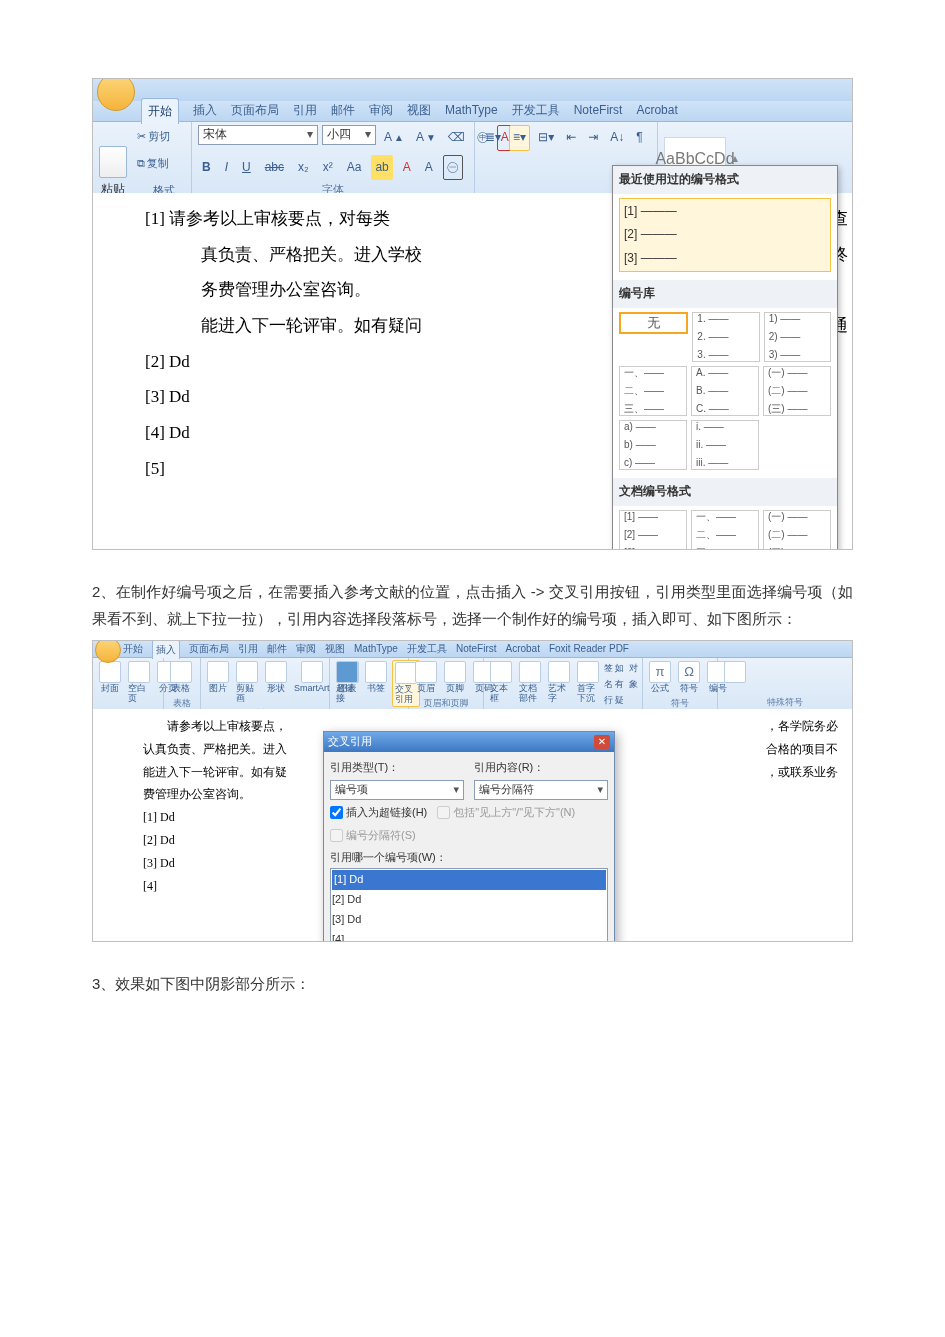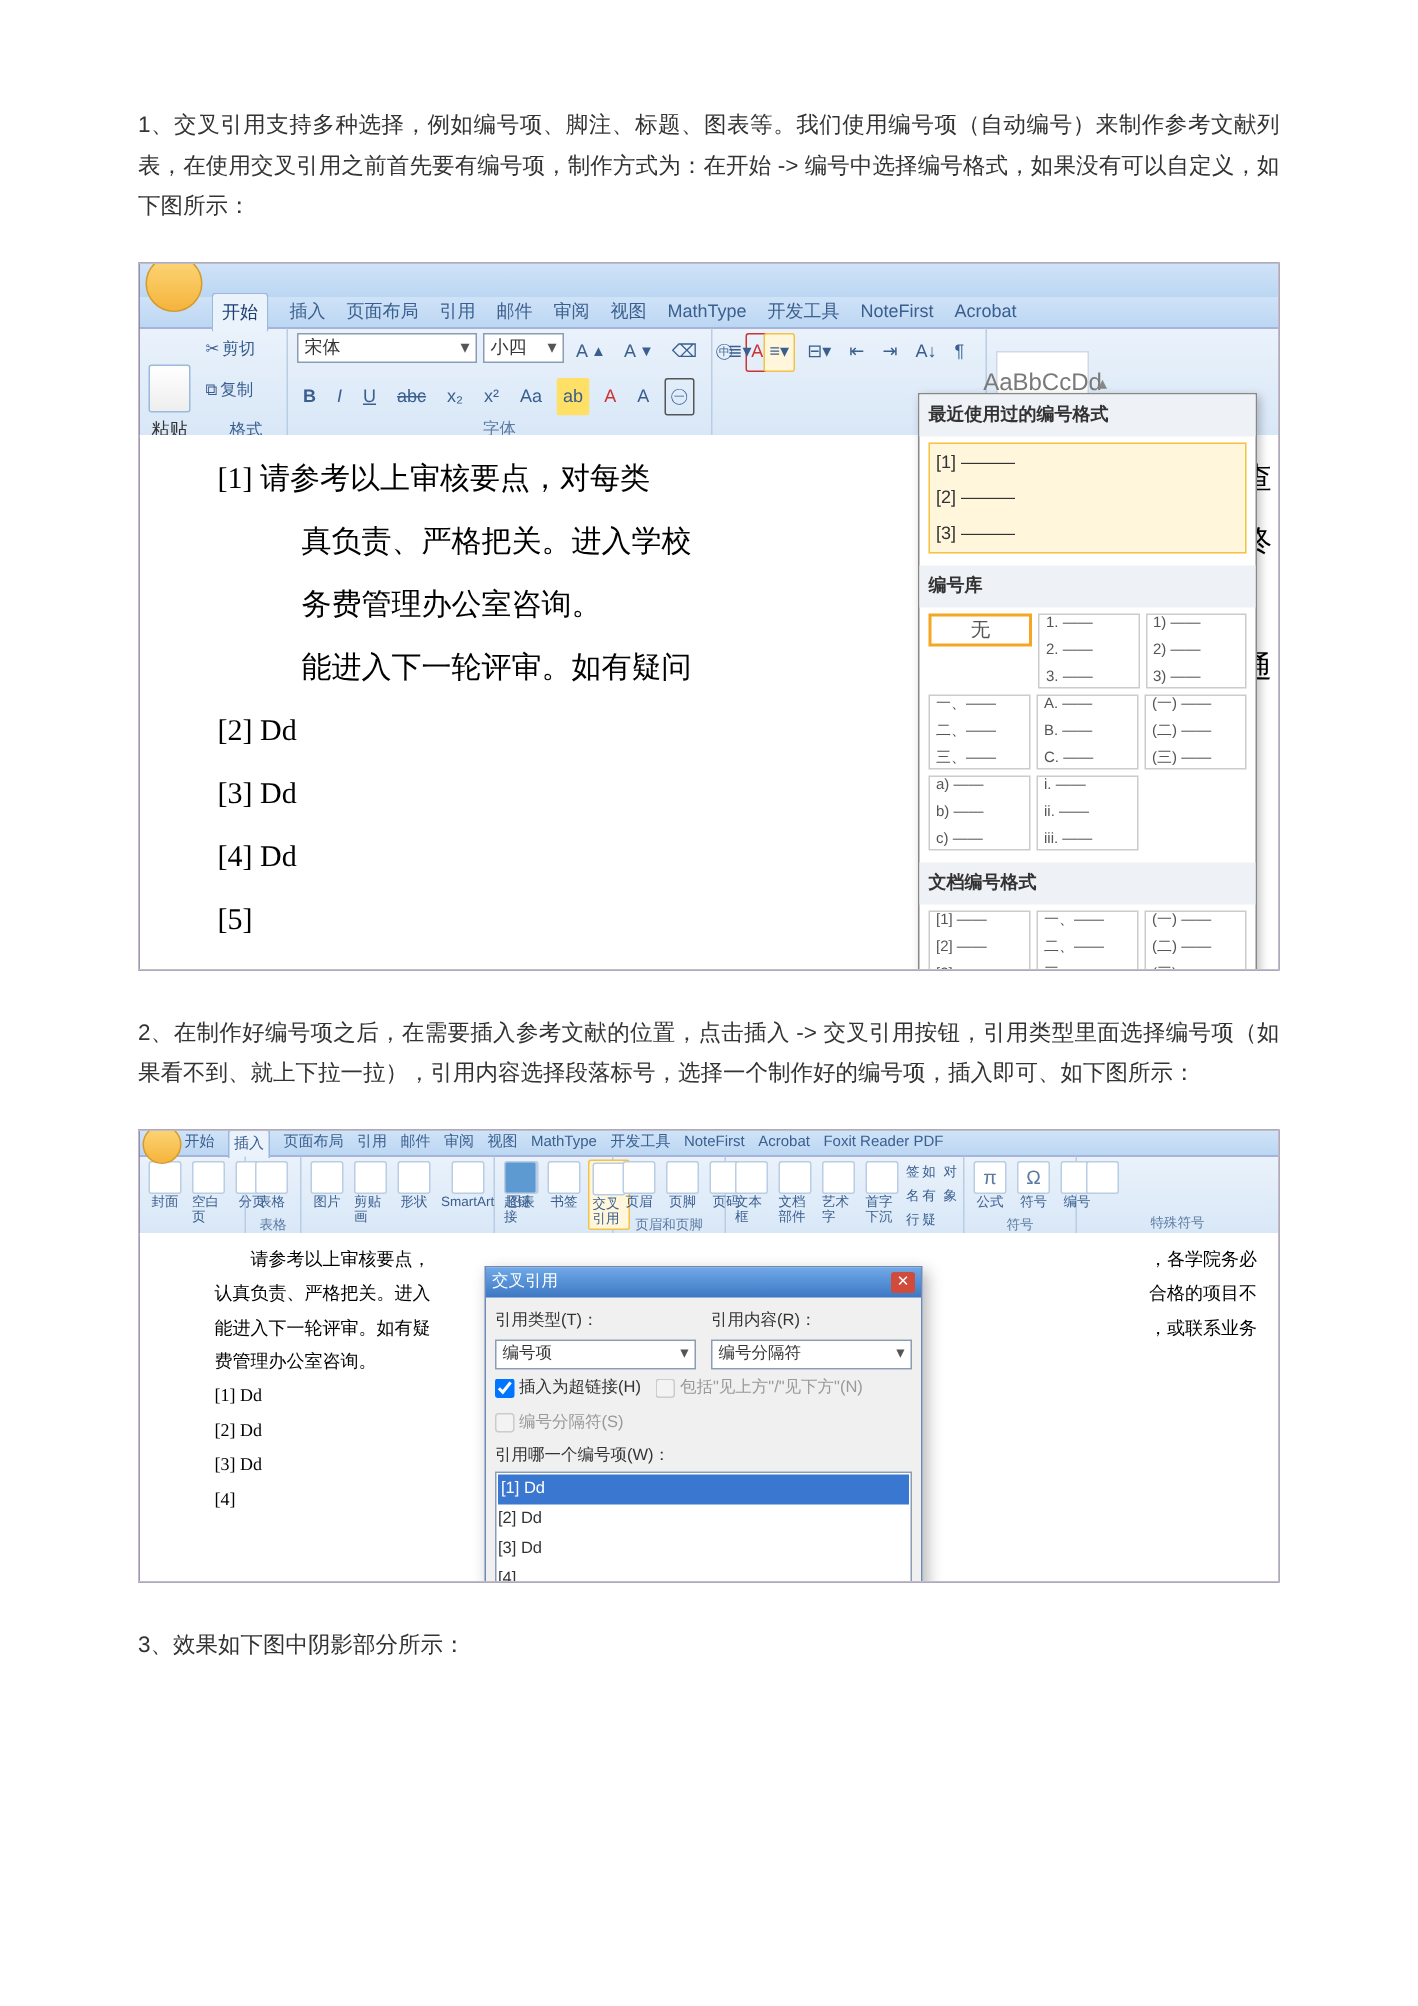--- a/index.html
+++ b/index.html
@@ -1,34 +1,34 @@
 <!DOCTYPE html>
 <html><head>
 <meta charset="utf-8">
 <style>
 html,body{margin:0;padding:0;background:#fff;font-family:"Microsoft YaHei","SimSun",Arial,sans-serif;color:#333;font-size:15px;line-height:1.8}
 .page{width:945px;margin:0 auto;padding:70px 92px 60px 92px;box-sizing:border-box}
 .para{margin:0 0 8px 0;text-align:justify}
 .indent{margin-top:28px}
 
-.shot{border:1px solid #bfbfbf;margin:24px 0 20px 0;background:#4c1d95;font-family:"Microsoft YaHei",Arial,sans-serif;font-size:12px;color:#333}
+.shot{border:1px solid #bfbfbf;margin:8px 0 20px 0;background:#fde047;font-family:"Microsoft YaHei",Arial,sans-serif;font-size:12px;color:#333}
 
 .shot1{height:470px;position:relative;overflow:hidden}
 .orb{position:absolute;left:4px;top:-6px;width:36px;height:36px;border-radius:50%;background:linear-gradient(#fdd77a,#f5b43c);border:1px solid #d49a2a;z-index:3}
 .titlebar{height:22px;background:linear-gradient(#cfe3f8,#bcd6f2)}
 .tabs{height:20px;background:linear-gradient(#cfe3f8,#bcd6f2);display:flex;align-items:center;padding-left:48px;gap:14px;border-bottom:1px solid #9ab9dd}
 .tab{color:#3a5f8f;font-size:12px}
 .tab.active{background:#eaf2fb;padding:2px 6px;border:1px solid #9ab9dd;border-bottom:none;border-radius:3px 3px 0 0;color:#1a3f6e}
 .ribbon{height:72px;background:linear-gradient(#eaf2fb,#d8e7f7);border-bottom:1px solid #9ab9dd;display:flex}
 .grp{border-right:1px solid #b9cde4;display:flex;flex-direction:column;justify-content:space-between;padding:3px 6px 1px 6px}
 .grplbl{font-size:11px;color:#5a7aa3;text-align:center}
 .btns{display:flex;align-items:center;gap:6px;flex:1}
 .smbtn{display:inline-flex;align-items:center;gap:2px;padding:1px 3px;color:#3a5f8f;border:1px solid transparent;border-radius:2px}
 .cb{width:14px;height:14px;background:#fff;border:1px solid #9ab9dd;border-radius:2px}
-.doc{position:absolute;left:0;top:114px;right:0;bottom:0;background:#fff;padding:8px 0 0 40px;font-family:"SimSun",serif;font-size:20px;color:#000;line-height:2.1}
+.doc{position:absolute;left:0;top:114px;right:0;bottom:0;background:#fff;padding:8px 0 0 40px;font-family:"SimSun",serif;font-size:17px;color:#000;line-height:2.1}
 .doc .li{padding-left:12px}
 .doc .liindent{padding-left:68px}
 
 .ndrop{position:absolute;right:14px;top:86px;width:224px;background:#fff;border:1px solid #888;box-shadow:2px 2px 6px rgba(0,0,0,.25);font-size:12px;z-index:5}
 .ndhdr{background:#eef2f6;padding:3px 6px;font-weight:bold;color:#333}
 .ndbody{padding:4px 6px}
 .recent{display:flex;flex-direction:column;gap:2px;padding:2px 4px;border:1px solid #f5c242;background:#fff6dc;margin-bottom:4px}
 .ndrow{display:flex;gap:4px;margin-bottom:4px}
 .ndcell{flex:1;border:1px solid #ccc;height:48px;display:flex;flex-direction:column;justify-content:center;align-items:flex-start;padding:0 4px;font-size:10px;color:#555}
 .ndcell.none{align-items:center;justify-content:center;font-size:13px;color:#555}
@@ -60,21 +60,20 @@
 .chk{display:flex;align-items:center;gap:3px;color:#333}
 .chk input{margin:0}
 .listbox{border:1px solid #8a9db5;background:#fff;height:72px;overflow:hidden;padding:1px}
 .listbox .lisel{background:#3a77d1;color:#fff;padding:0 2px}
 .orb2{position:absolute;left:2px;top:-4px;width:24px;height:24px;border-radius:50%;background:linear-gradient(#fdd77a,#f5b43c);border:1px solid #d49a2a;z-index:3}
 </style>
 </head>
 <body>
 
 <div class="page">
-  <p class="para">1、交叉引用支持多种选择，例如编号项、脚注、标题、图表等。我们使用编号项（自动编号）来制作参考文献列表，在使用交叉引用之前首先要有编号项，制作方式为：在开始 -&gt; 编号中选择编号格式，如果没有可以自定义，如下图所示：</p>
 
   <div class="shot shot1">
     <div class="orb"></div>
     <div class="titlebar"></div>
     <div class="tabs">
       <span class="tab active">开始</span>
       <span class="tab">插入</span>
       <span class="tab">页面布局</span>
       <span class="tab">引用</span>
       <span class="tab">邮件</span>

